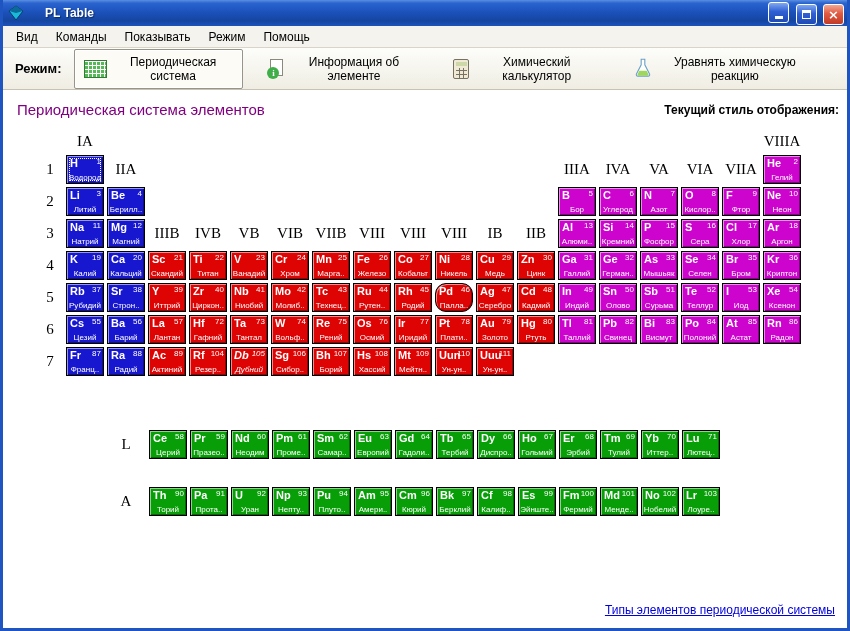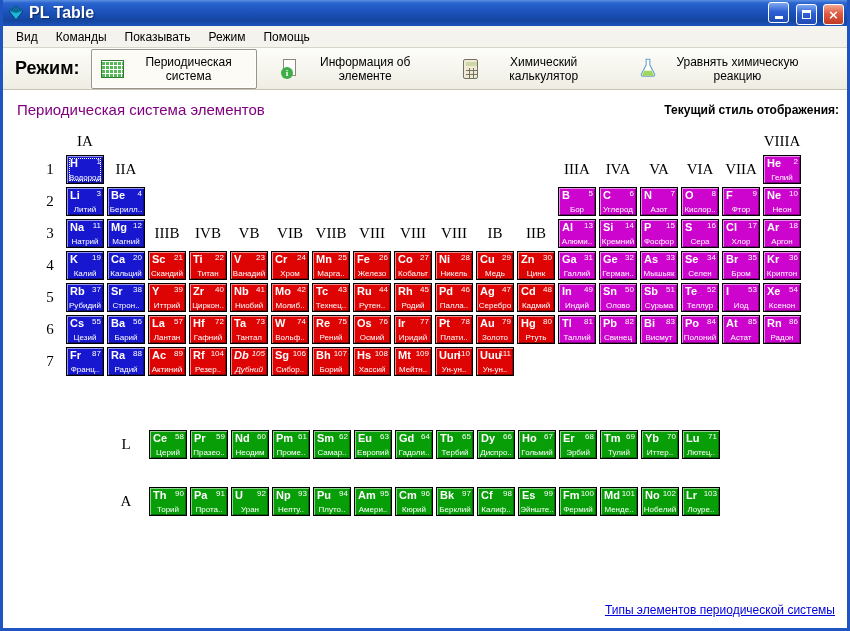--- a/index.html
+++ b/index.html
@@ -6,38 +6,38 @@
   html,body { width:850px; height:631px; overflow:hidden; }
   body { font-family:"Liberation Sans","DejaVu Sans",sans-serif; background:#2a5ac0; }
 
   .window { width:850px; height:631px; display:flex; flex-direction:column;
             border:3px solid #1e55c0; border-top:none; background:#f1efe4; }
 
   
   .titlebar { height:26px; flex:0 0 26px; display:flex; align-items:center; padding:0 3px 0 5px;
     background:linear-gradient(180deg,#5a8fe0 0%,#2a64cf 12%,#1c52bc 45%,#14459f 80%,#1c52bc 100%); }
   .app-icon { width:16px; height:16px; margin-right:5px; display:inline-flex; }
-  .title-text { color:#fff; font-weight:bold; font-size:16px; text-shadow:1px 1px 1px #0a2a6a; flex:1; }
+  .title-text { color:#fff; font-weight:bold; font-size:12px; text-shadow:1px 1px 1px #0a2a6a; flex:1;margin-left:16px; }
   .tb-btn { width:21px; height:21px; margin-left:2px; border:1px solid #fff; border-radius:3px;
     display:inline-flex; align-items:center; justify-content:center; cursor:pointer; }
   .btn-min,.btn-max { background:linear-gradient(180deg,#7fa8f0,#2f60d4 45%,#1e4ab4); }
   .btn-close { background:linear-gradient(180deg,#f2a893,#e05a42 45%,#c23a24); color:#fff;
     font:bold 13px/1 "DejaVu Sans",sans-serif; }
   .min-glyph { width:8px; height:3px; background:#fff; align-self:flex-end; margin-bottom:3px; }
   .max-glyph { width:9px; height:9px; border:1px solid #fff; border-top-width:3px; }
 
   
   .menubar { height:22px; flex:0 0 22px; background:#f4f3ee; border-bottom:1px solid #d8d5c8;
     display:flex; align-items:center; padding:0 4px; }
   .menu-item { font-size:12px; color:#000; padding:2px 9px; cursor:default; }
 
   
   .toolbar { height:42px; flex:0 0 42px; background:linear-gradient(180deg,#fdfdfa,#efede3);
     border-bottom:1px solid #c6c3b4; display:flex; align-items:center; padding:0 12px; }
-  .mode-label { font-size:18px; font-weight:bold; margin-right:12px; }
+  .mode-label { font-size:13px; font-weight:bold; margin-right:12px; }
   .tool-btn { display:flex; align-items:center; gap:6px; padding:5px 9px; margin-right:14px;
     background:transparent; border:1px solid transparent; font-size:12px; font-family:inherit; cursor:pointer; }
   .tool-btn.active { border:1px solid #98948a; border-radius:2px; background:#fcfbf6;
     box-shadow:inset 0 0 0 1px #ffffff; }
   .icon-ptable { width:26px; height:18px; border:1px solid #2e7d32; background-color:#56b856;
     background-image:repeating-linear-gradient(0deg,transparent 0 3px,#fff 3px 4px),
                      repeating-linear-gradient(90deg,transparent 0 3px,#fff 3px 4px); }
   .icon-info { position:relative; width:17px; height:20px; display:inline-block; }
   .icon-info .page { position:absolute; right:0; top:0; width:13px; height:17px; background:#fff;
     border:1px solid #8a8a7a; }
@@ -418,21 +418,21 @@
           <div class="cell cat-d" style="grid-area: 6 / 9;">
             <span class="sym">Ru</span>
             <span class="num">44</span>
             <span class="nm">Рутен..</span>
           </div>
           <div class="cell cat-d" style="grid-area: 6 / 10;">
             <span class="sym">Rh</span>
             <span class="num">45</span>
             <span class="nm">Родий</span>
           </div>
-          <div class="cell cat-d" style="grid-area: 6 / 11;">
+          <div class="cell cat-d" style="grid-area: 6 / 11; border-radius: 11px;">
             <span class="sym">Pd</span>
             <span class="num">46</span>
             <span class="nm">Палла..</span>
           </div>
           <div class="cell cat-d" style="grid-area: 6 / 12;">
             <span class="sym">Ag</span>
             <span class="num">47</span>
             <span class="nm">Серебро</span>
           </div>
           <div class="cell cat-d" style="grid-area: 6 / 13;">

